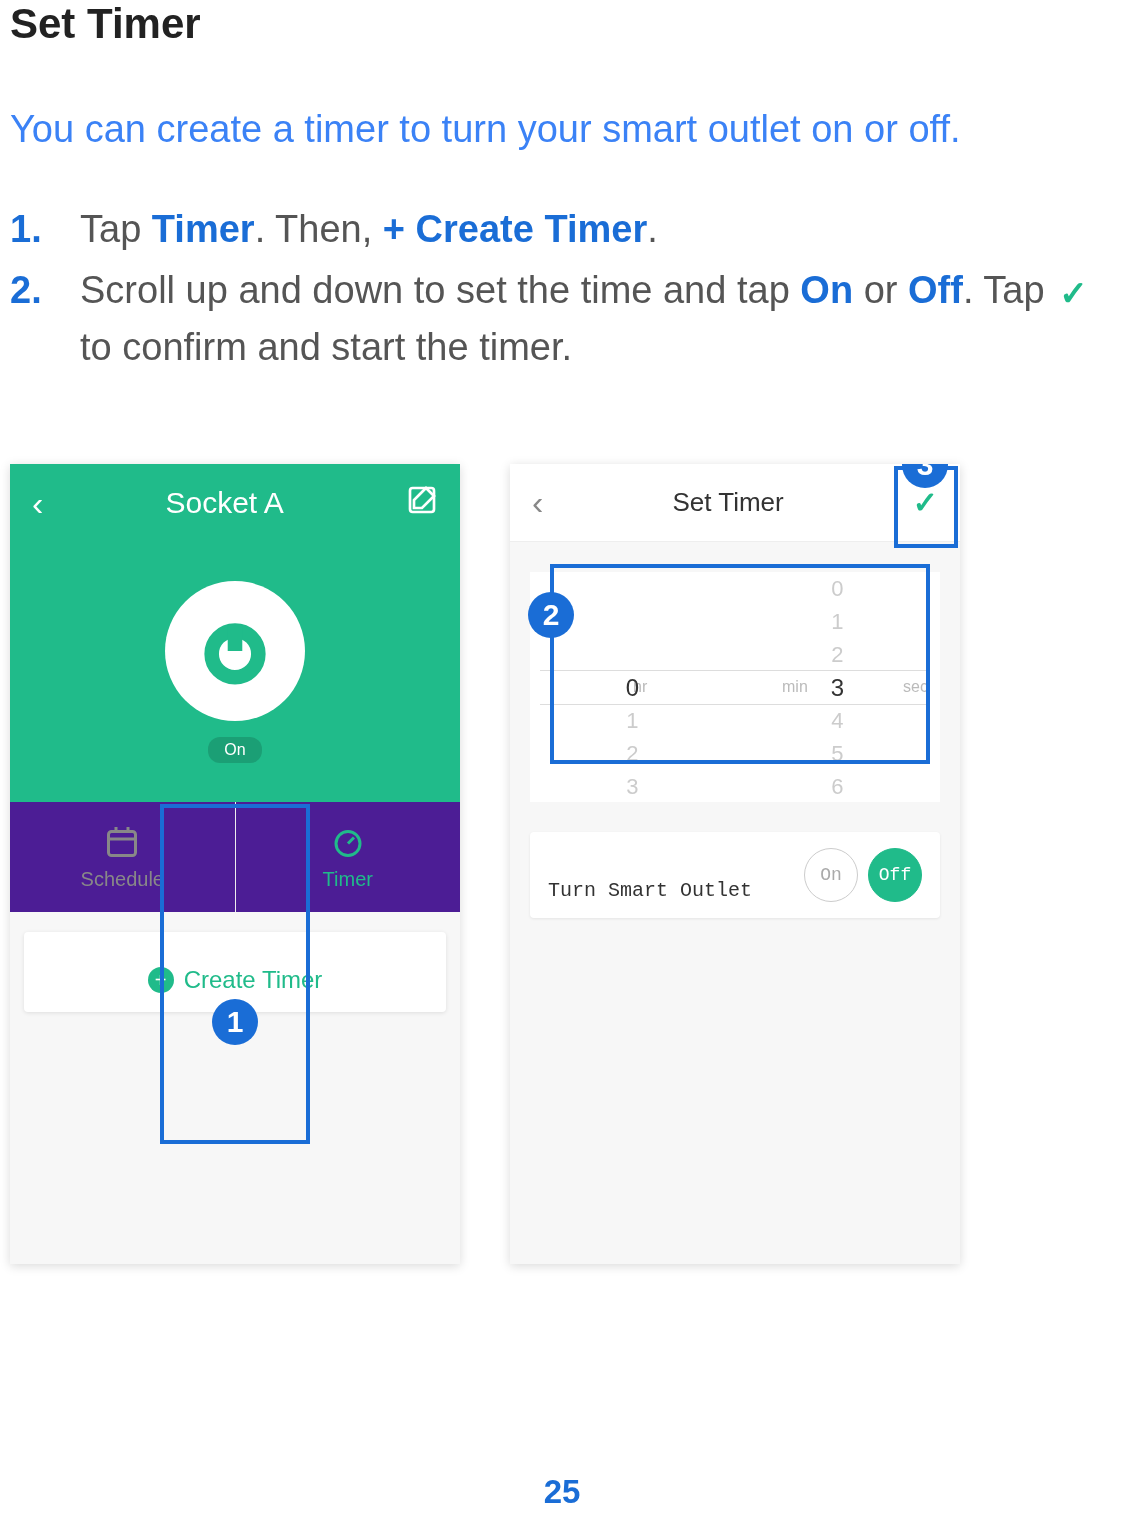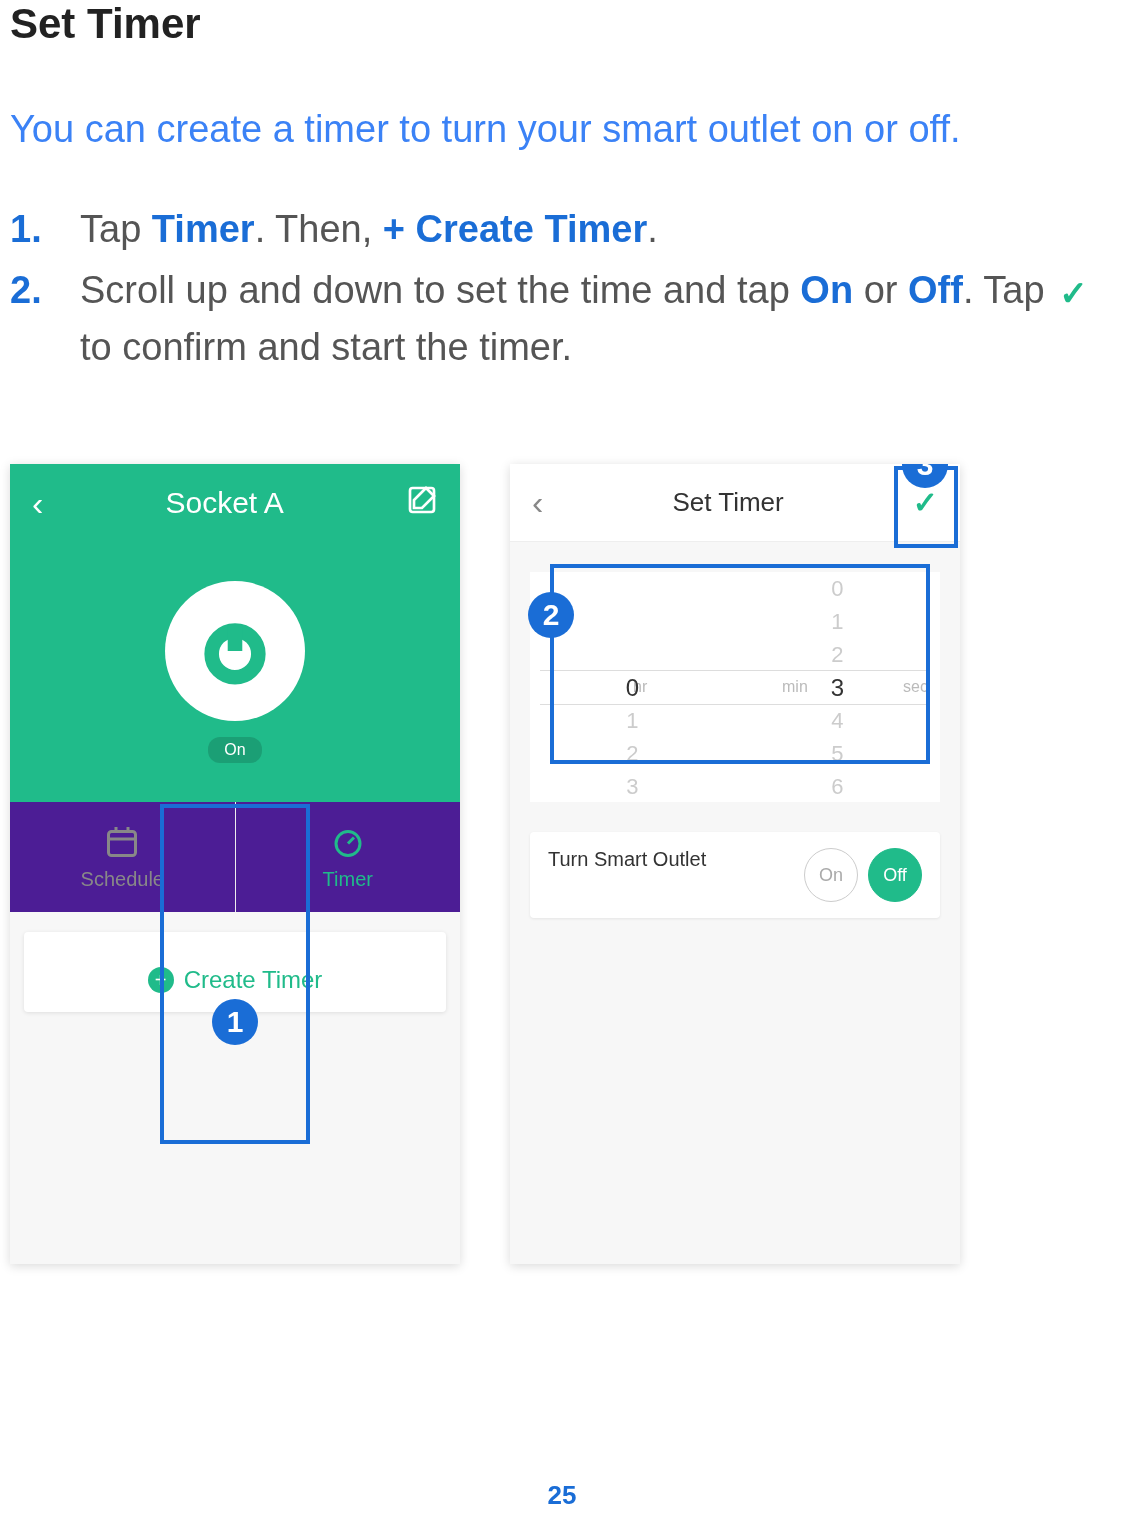--- a/index.html
+++ b/index.html
@@ -211,24 +211,25 @@
     position: absolute; left: 10px; right: 10px;
     border-top: 1px solid #ddd;
   }
   .picker .divider-top { top: 98px; }
   .picker .divider-bottom { top: 132px; }
   .toggle-row {
     margin: 0 20px;
     background: #fff;
     padding: 16px 18px;
     display: flex;
-    align-items: flex-start;
+    align-items: flex-end;
     justify-content: space-between;
     border-radius: 4px;
     box-shadow: 0 1px 3px rgba(0,0,0,0.08);
+    font-family: Liberation Mono, monospace;
   }
   .toggle-row .label { font-size: 20px; color: #333; }
   .toggle-row .buttons { display: flex; gap: 10px; }
   .toggle-btn {
     width: 54px; height: 54px;
     border-radius: 50%;
     display: flex; align-items: center; justify-content: center;
     font-size: 18px;
     border: 1px solid #ccc;
     background: #fff;
@@ -255,21 +256,21 @@
     font-weight: 700;
     display: flex; align-items: center; justify-content: center;
     z-index: 10;
   }
   .page-num {
     position: absolute;
     bottom: 18px;
     left: 50%;
     transform: translateX(-50%);
     color: #1a6dd6;
-    font-size: 26px;
+    font-size: 33px;
     font-weight: 700;
   }
 </style>
 </head>
 <body>
 
 <h1 class="page-title">Set Timer</h1>
 
 <p class="intro">You can create a timer to turn your smart outlet on or off.</p>
 

